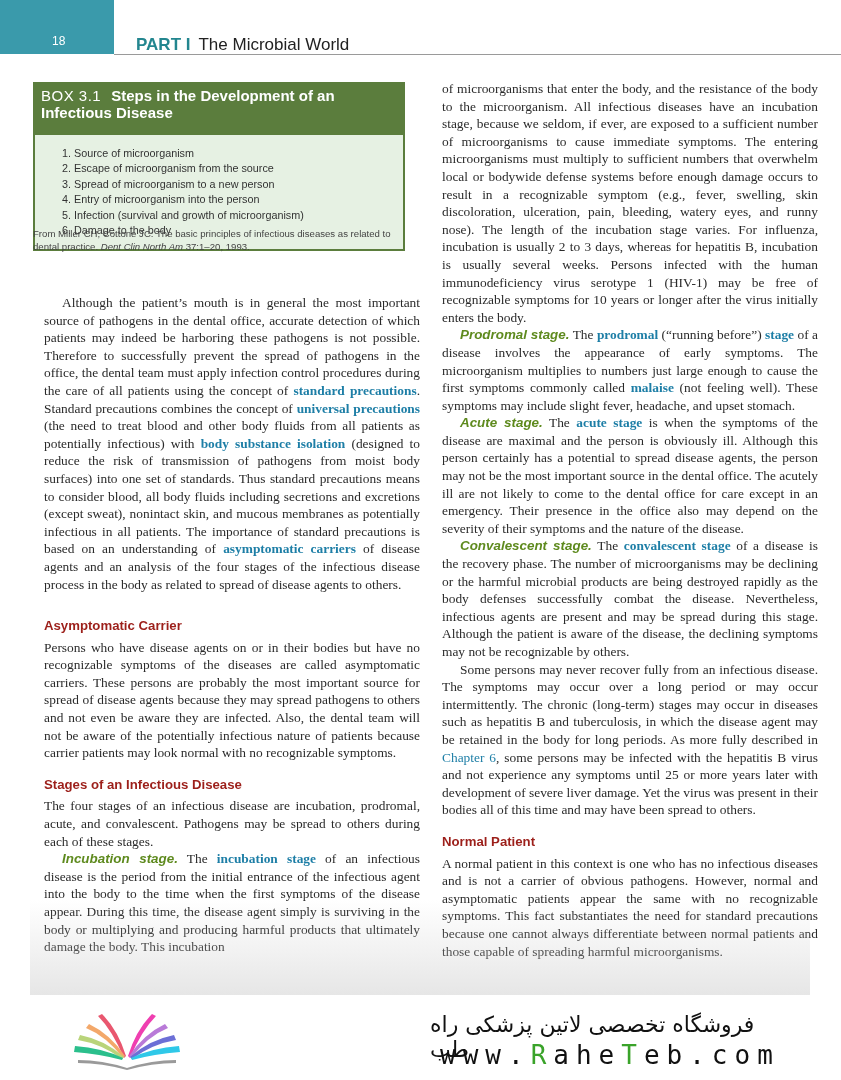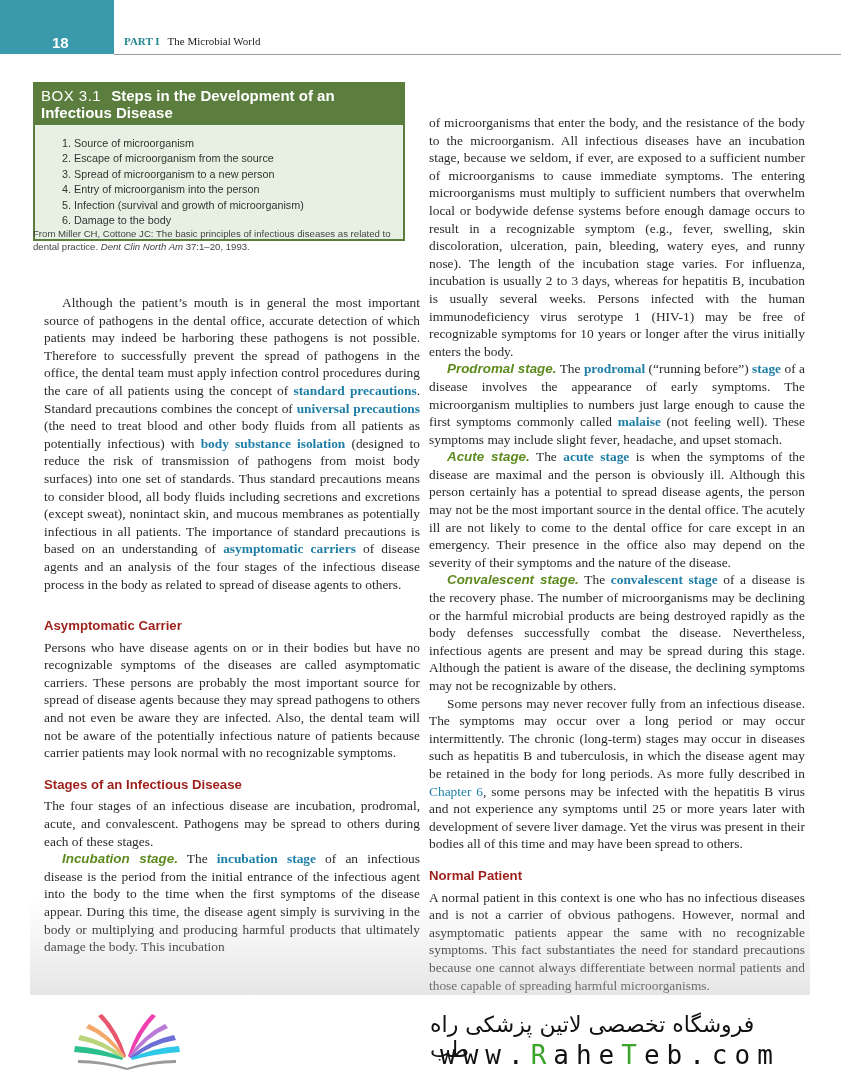--- a/index.html
+++ b/index.html
@@ -1,28 +1,28 @@
 <!DOCTYPE html>
 <html><head>
 <meta charset="utf-8">
 <style>
   html, body { margin:0; padding:0; }
   body { width:841px; height:1080px; background:#ffffff; position:relative; overflow:hidden; font-family:"Liberation Serif", serif; color:#2a2a2a; }
   .header-tab { position:absolute; left:0; top:0; width:114px; height:54px; background:#3a9aab; }
-  .page-num { position:absolute; left:52px; top:34px; font-family:"Liberation Sans", sans-serif; font-weight:bold; font-size:15px; color:#ffffff; }
-  .running-head { position:absolute; left:124px; top:35px; font-family:Liberation Serif, serif; font-size:11px; color:#222; white-space:nowrap; }
+  .page-num { position:absolute; left:52px; top:34px; font-family:"Liberation Sans", sans-serif; font-weight:normal; font-size:12px; color:#ffffff; }
+  .running-head { position:absolute; left:136px; top:35px; font-family:Liberation Sans, sans-serif; font-size:17px; color:#222; white-space:nowrap; }
   .running-head .part { color:#23868f; font-weight:bold; margin-right:8px; }
   .header-rule { position:absolute; left:114px; top:54px; width:727px; height:1px; background:#9a9a9a; }
 
   .col { position:absolute; top:0; width:376px; font-size:13.4px; line-height:17.6px; text-align:justify; }
   .col-left { left:44px; }
-  .col-right { left:429px; top:80px;margin-top:34px; }
+  .col-right { left:442px; top:80px; }
 
   .box { position:absolute; left:33px; top:82px; width:372px; border:2px solid #5b7d3d; background:#e6f1e3; box-sizing:border-box; }
-  .box-title { background:#5b7d3d; color:#fff; font-family:"Liberation Sans", sans-serif; padding:3px 6px 4px 6px; font-size:15px; line-height:17px; }
+  .box-title { background:#5b7d3d; color:#fff; font-family:"Liberation Sans", sans-serif; padding:3px 6px 14px 6px; font-size:15px; line-height:17px; }
   .box-title .box-label { font-weight:normal; margin-right:10px; letter-spacing:0.5px; }
   .box-title .box-heading { font-weight:bold; }
   .box-list { margin:5px; padding:6px 4px 6px 34px; font-family:"Liberation Sans", sans-serif; font-size:10.8px; line-height:15.4px; color:#333; }
   .box-list li { padding-left:0; }
   .box-source { position:absolute; left:33px; top:227px; width:376px; font-family:"Liberation Sans", sans-serif; font-size:9.6px; line-height:13px; color:#444; }
   .box-source i { }
 
   p { margin:0; }
   .indent { text-indent:18px; }
   .kw { color:#1d7ea6; font-weight:bold; }

